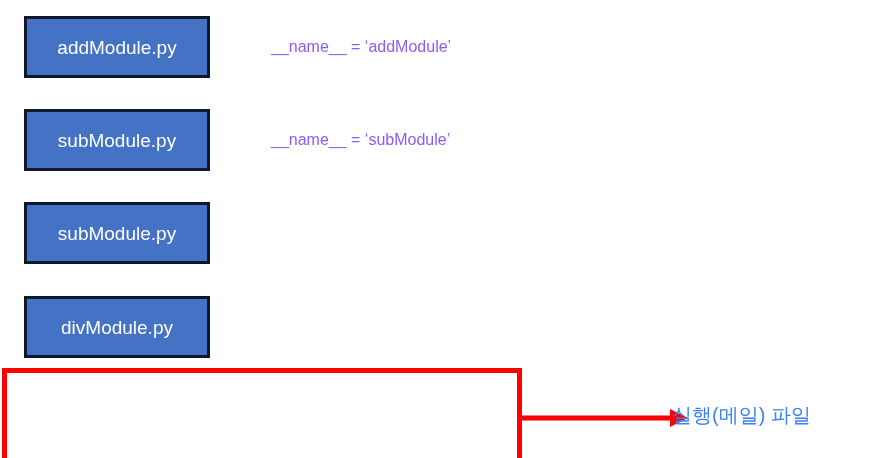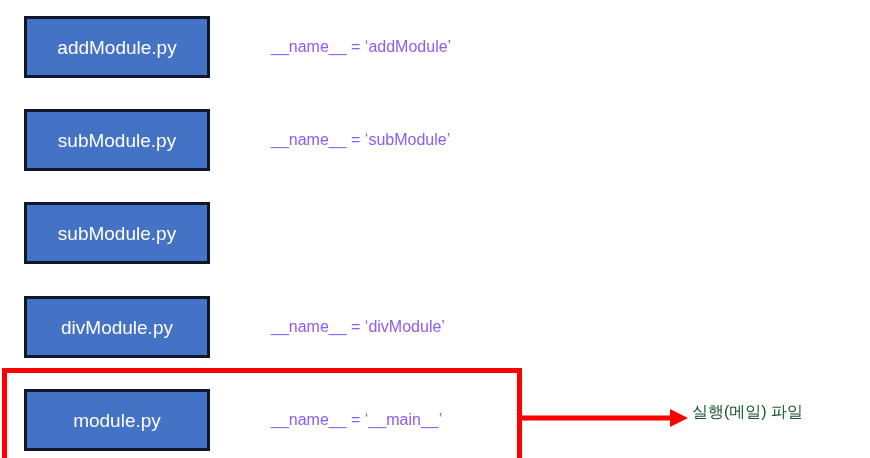--- a/index.html
+++ b/index.html
@@ -79,24 +79,24 @@
     display: flex;
     align-items: center;
     color: #8b5cf6;
     font-size: 16px;
     white-space: nowrap;
   }
 
   
   .caption {
     position: absolute;
-    left: 692px;
+    left: 672px;
     top: 402px;
-    color: #14532d;
-    font-size: 16px;
+    color: #3b82f6;
+    font-size: 20px;
     white-space: nowrap;
     z-index: 4;
   }
 </style>
 </head>
 <body>
 
 <div id="canvas">
 
   <div class="highlight-rect"></div>
@@ -125,25 +125,18 @@
   <div class="row" style="top:202px;">
     <div class="module-box">
       <span class="box-label">subModule.py</span>
     </div>
   </div>
 
   <div class="row" style="top:296px;">
     <div class="module-box">
       <span class="box-label">divModule.py</span>
     </div>
-    <div class="name-expr">__name__ = ‘divModule’</div>
   </div>
 
-  <div class="row" style="top:389px;">
-    <div class="module-box">
-      <span class="box-label">module.py</span>
-    </div>
-    <div class="name-expr">__name__ = ‘__main__’</div>
-  </div>
 
   <div class="caption">실행(메일) 파일</div>
 
 </div>
 
 </body></html>

